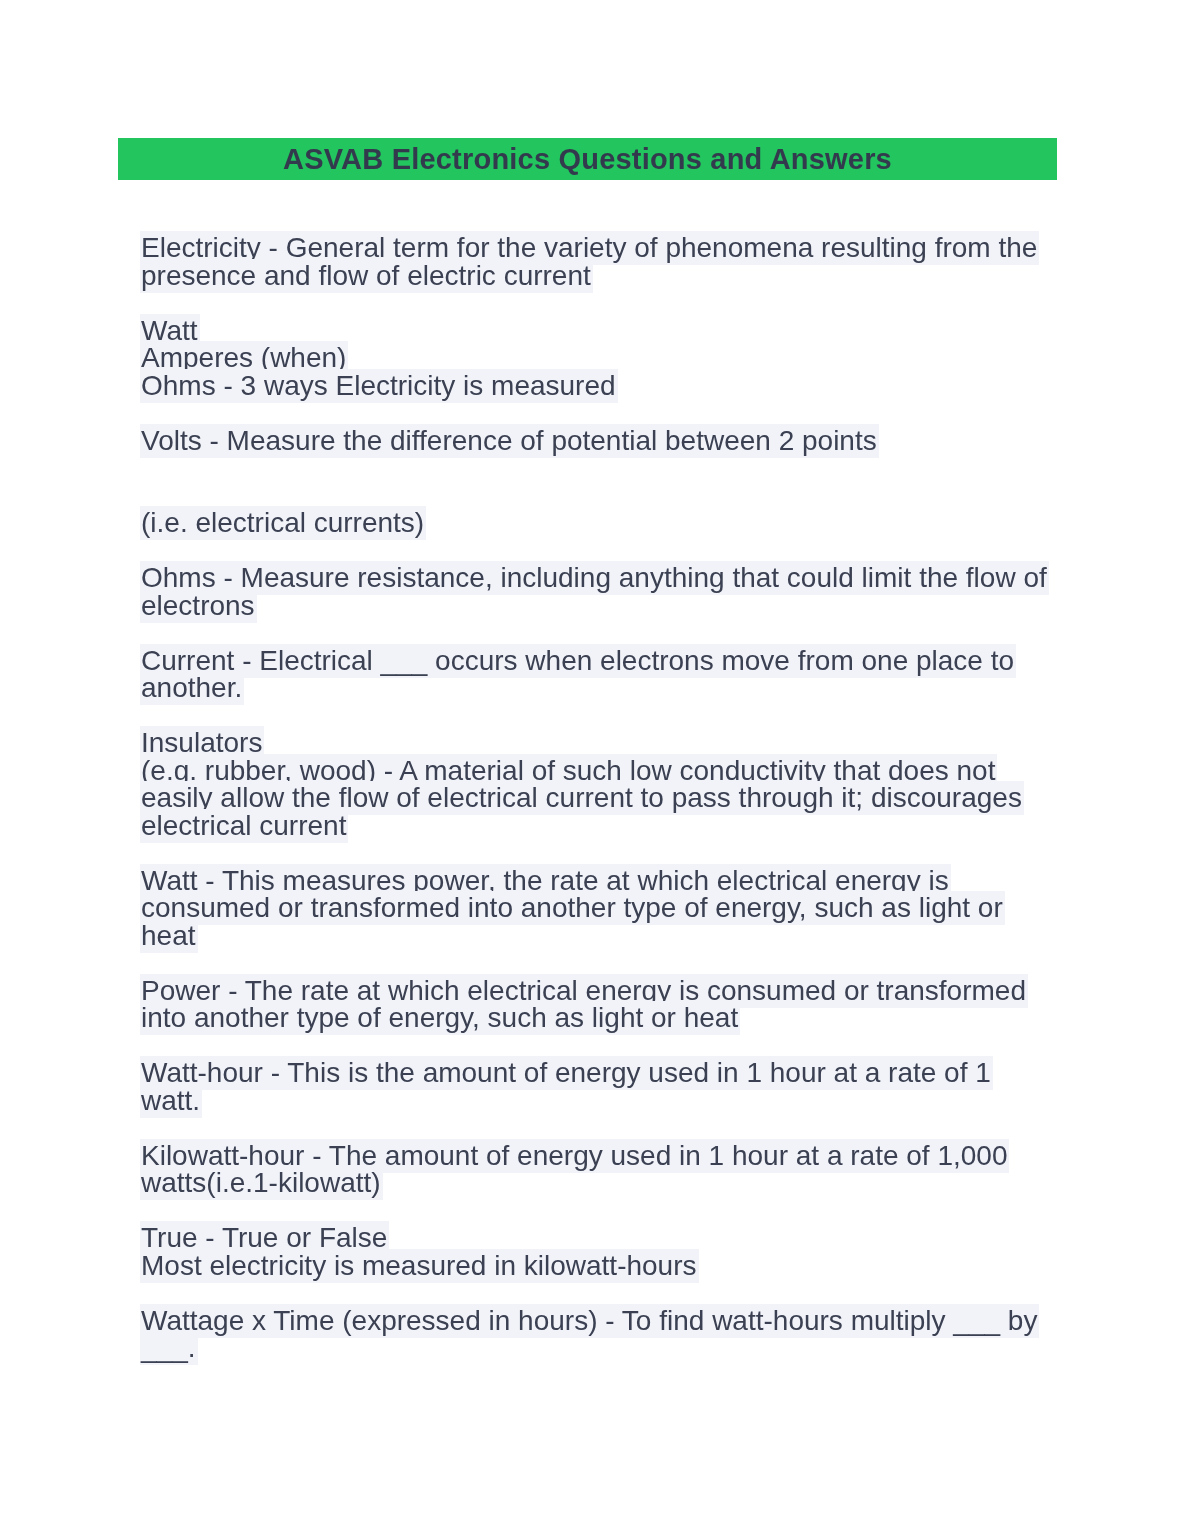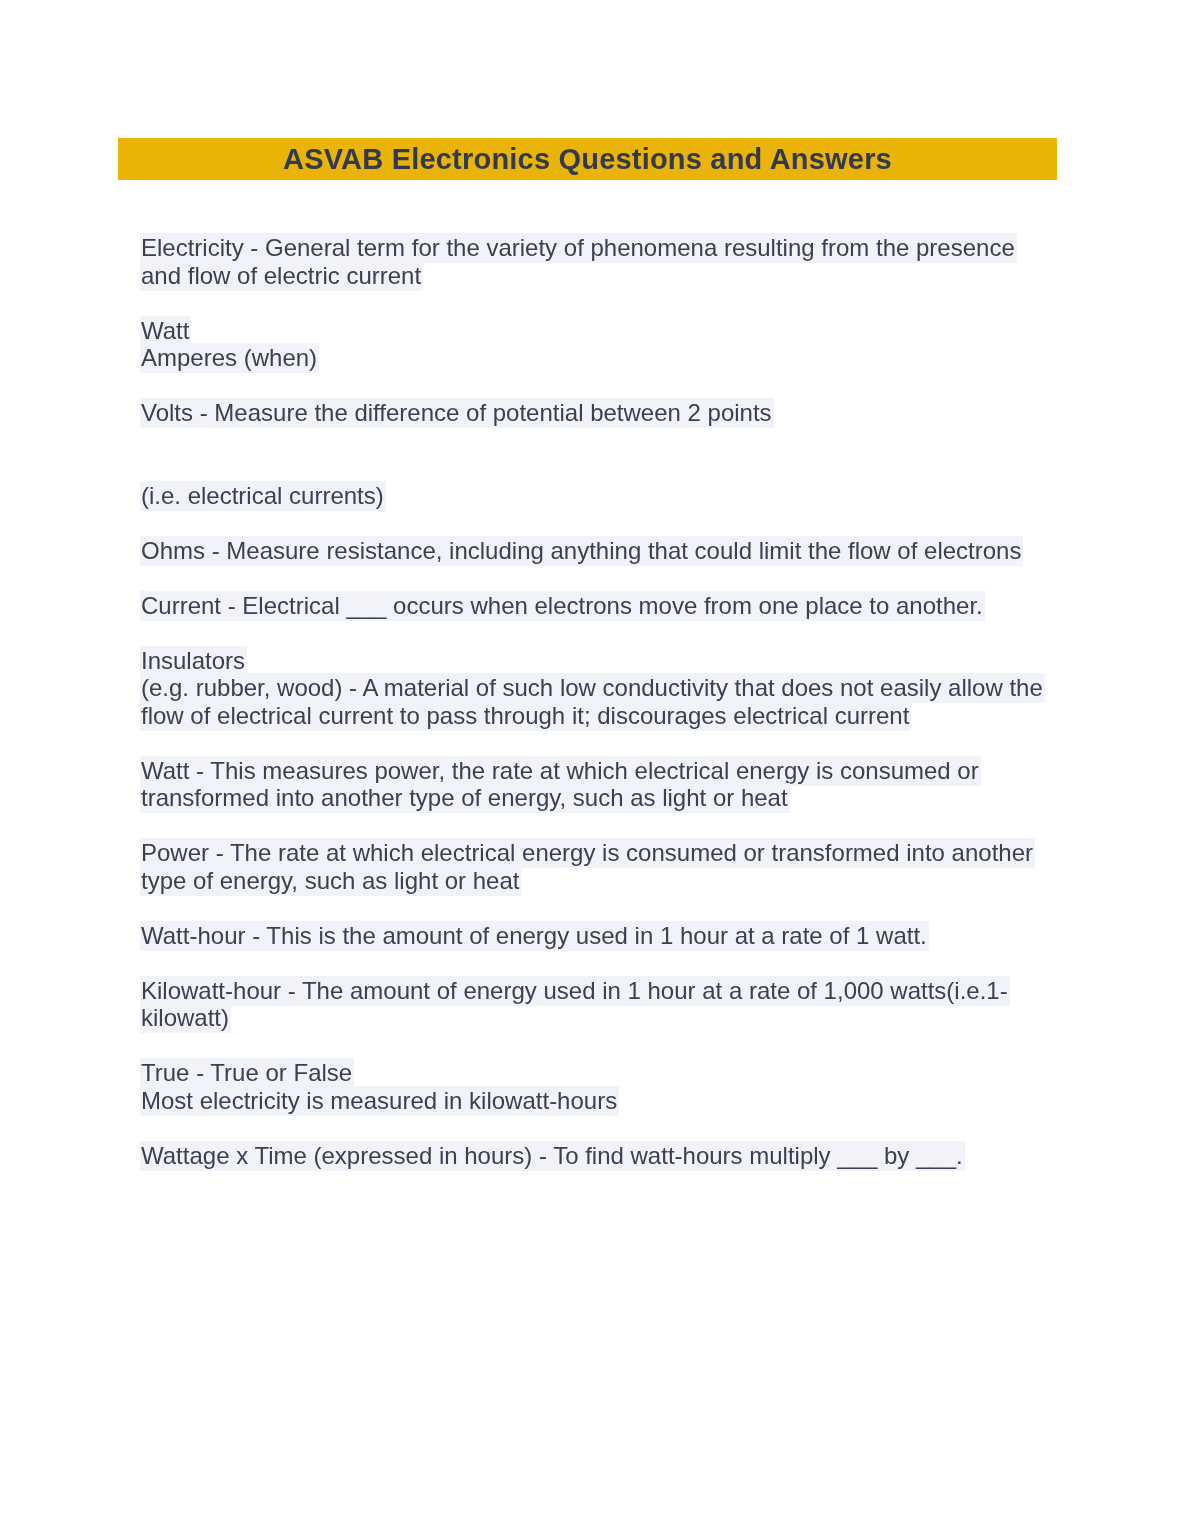--- a/index.html
+++ b/index.html
@@ -16,53 +16,53 @@
     width: 1190px;
     height: 1540px;
     background: #ffffff;
   }
   .doc-title {
     margin: 138px 0 0 118px;
     width: 939px;
     height: 42px;
     line-height: 42px;
     text-align: center;
-    background: #eab308;
+    background: #22c55e;
     color: #333a4d;
     font-size: 29px;
     font-weight: bold;
     letter-spacing: 0.2px;
     white-space: nowrap;
   }
   .doc-body {
     margin: 54px 0 0 140px;
     width: 908px;
     color: #3b4152;
-    font-size: 24px;
+    font-size: 28px;
     line-height: 27.5px;
   }
   .para {
     margin: 0 0 27.5px 0;
     padding: 0;
   }
   .hl {
     background: #f1f3f9;
     padding: 1px 2px 2px 1px;
     -webkit-box-decoration-break: clone;
     box-decoration-break: clone;
   }
 </style>
 </head>
 <body>
 
 <div class="page">
   <div class="doc-title">ASVAB Electronics Questions and Answers</div>
   <div class="doc-body">
       <p class="para"><span class="hl">Electricity - General term for the variety of phenomena resulting from the presence and flow of electric current</span></p>
-      <p class="para"><span class="hl">Watt</span><br><span class="hl">Amperes (when)</span><br></p>
+      <p class="para"><span class="hl">Watt</span><br><span class="hl">Amperes (when)</span><br><span class="hl">Ohms - 3 ways Electricity is measured</span></p>
       <p class="para"><span class="hl">Volts - Measure the difference of potential between 2 points</span></p>
       <p class="para"><br><span class="hl">(i.e. electrical currents)</span></p>
       <p class="para"><span class="hl">Ohms - Measure resistance, including anything that could limit the flow of electrons</span></p>
       <p class="para"><span class="hl">Current - Electrical ___ occurs when electrons move from one place to another.</span></p>
       <p class="para"><span class="hl">Insulators</span><br><span class="hl">(e.g. rubber, wood) - A material of such low conductivity that does not easily allow the flow of electrical current to pass through it; discourages electrical current</span></p>
       <p class="para"><span class="hl">Watt - This measures power, the rate at which electrical energy is consumed or transformed into another type of energy, such as light or heat</span></p>
       <p class="para"><span class="hl">Power - The rate at which electrical energy is consumed or transformed into another type of energy, such as light or heat</span></p>
       <p class="para"><span class="hl">Watt-hour - This is the amount of energy used in 1 hour at a rate of 1 watt.</span></p>
       <p class="para"><span class="hl">Kilowatt-hour - The amount of energy used in 1 hour at a rate of 1,000 watts(i.e.1-kilowatt)</span></p>
       <p class="para"><span class="hl">True - True or False</span><br><span class="hl">Most electricity is measured in kilowatt-hours</span></p>

